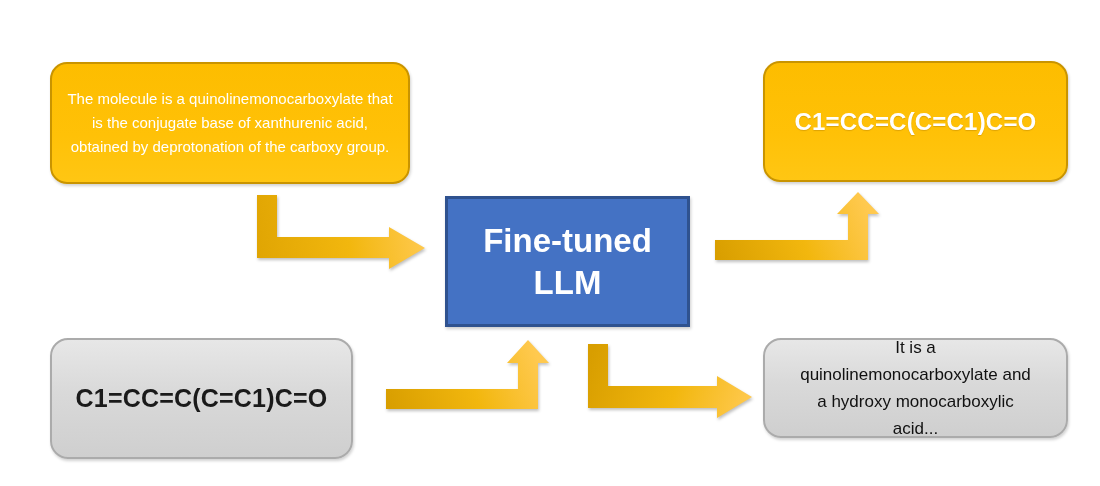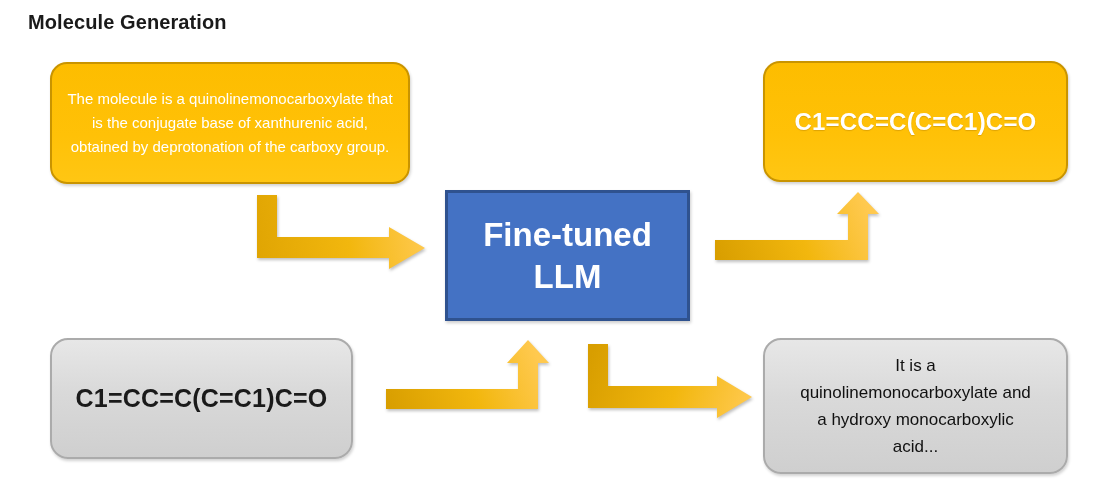--- a/index.html
+++ b/index.html
@@ -61,38 +61,38 @@
     left: 763px; top: 61px; width: 305px; height: 121px;
   }
   .smiles {
     font-size: 24px;
     font-weight: 700;
     letter-spacing: 0.2px;
     white-space: nowrap;
   }
   .gen-output .smiles { color: #ffffff; text-shadow: 0 1px 1px rgba(160,110,0,0.35); }
   .llm-box {
-    left: 445px; top: 190px; width: 245px; height: 131px;
+    left: 445px; top: 196px; width: 245px; height: 131px;
     background: #4472c4;
     border: 3px solid #2f528f;
     box-shadow: 1px 2px 3px rgba(0,0,0,0.2);
     padding: 0 22px;
   }
   .llm-box .llm-text {
     font-size: 33px;
     font-weight: 700;
     line-height: 1.25;
     color: #ffffff;
   }
   .cap-input {
     left: 50px; top: 338px; width: 303px; height: 121px;
   }
   .cap-input .smiles { color: #1a1a1a; font-size: 25px; }
   .cap-output {
-    left: 763px; top: 338px; width: 305px; height: 136px;
+    left: 763px; top: 338px; width: 305px; height: 100px;
     padding: 2px 30px;
   }
   .cap-output .body-text {
     font-size: 17px;
     line-height: 1.6;
     color: #111111;
   }
   .arrow-layer {
     position: absolute;
     left: 0; top: 0;
@@ -101,21 +101,20 @@
   }
   .arrow-layer path {
     filter: drop-shadow(1px 2px 1.5px rgba(0,0,0,0.25));
   }
 </style>
 </head>
 <body>
 
 <div class="canvas">
 
-  <div class="heading heading-generation">Molecule Generation</div>
 
 
   <div class="box box-orange gen-input">
     <div class="body-text">The molecule is a quinolinemonocarboxylate that is the conjugate base of xanthurenic acid, obtained by deprotonation of the carboxy group.</div>
   </div>
 
   <div class="box box-orange gen-output">
     <div class="smiles">C1=CC=C(C=C1)C=O</div>
   </div>
 

